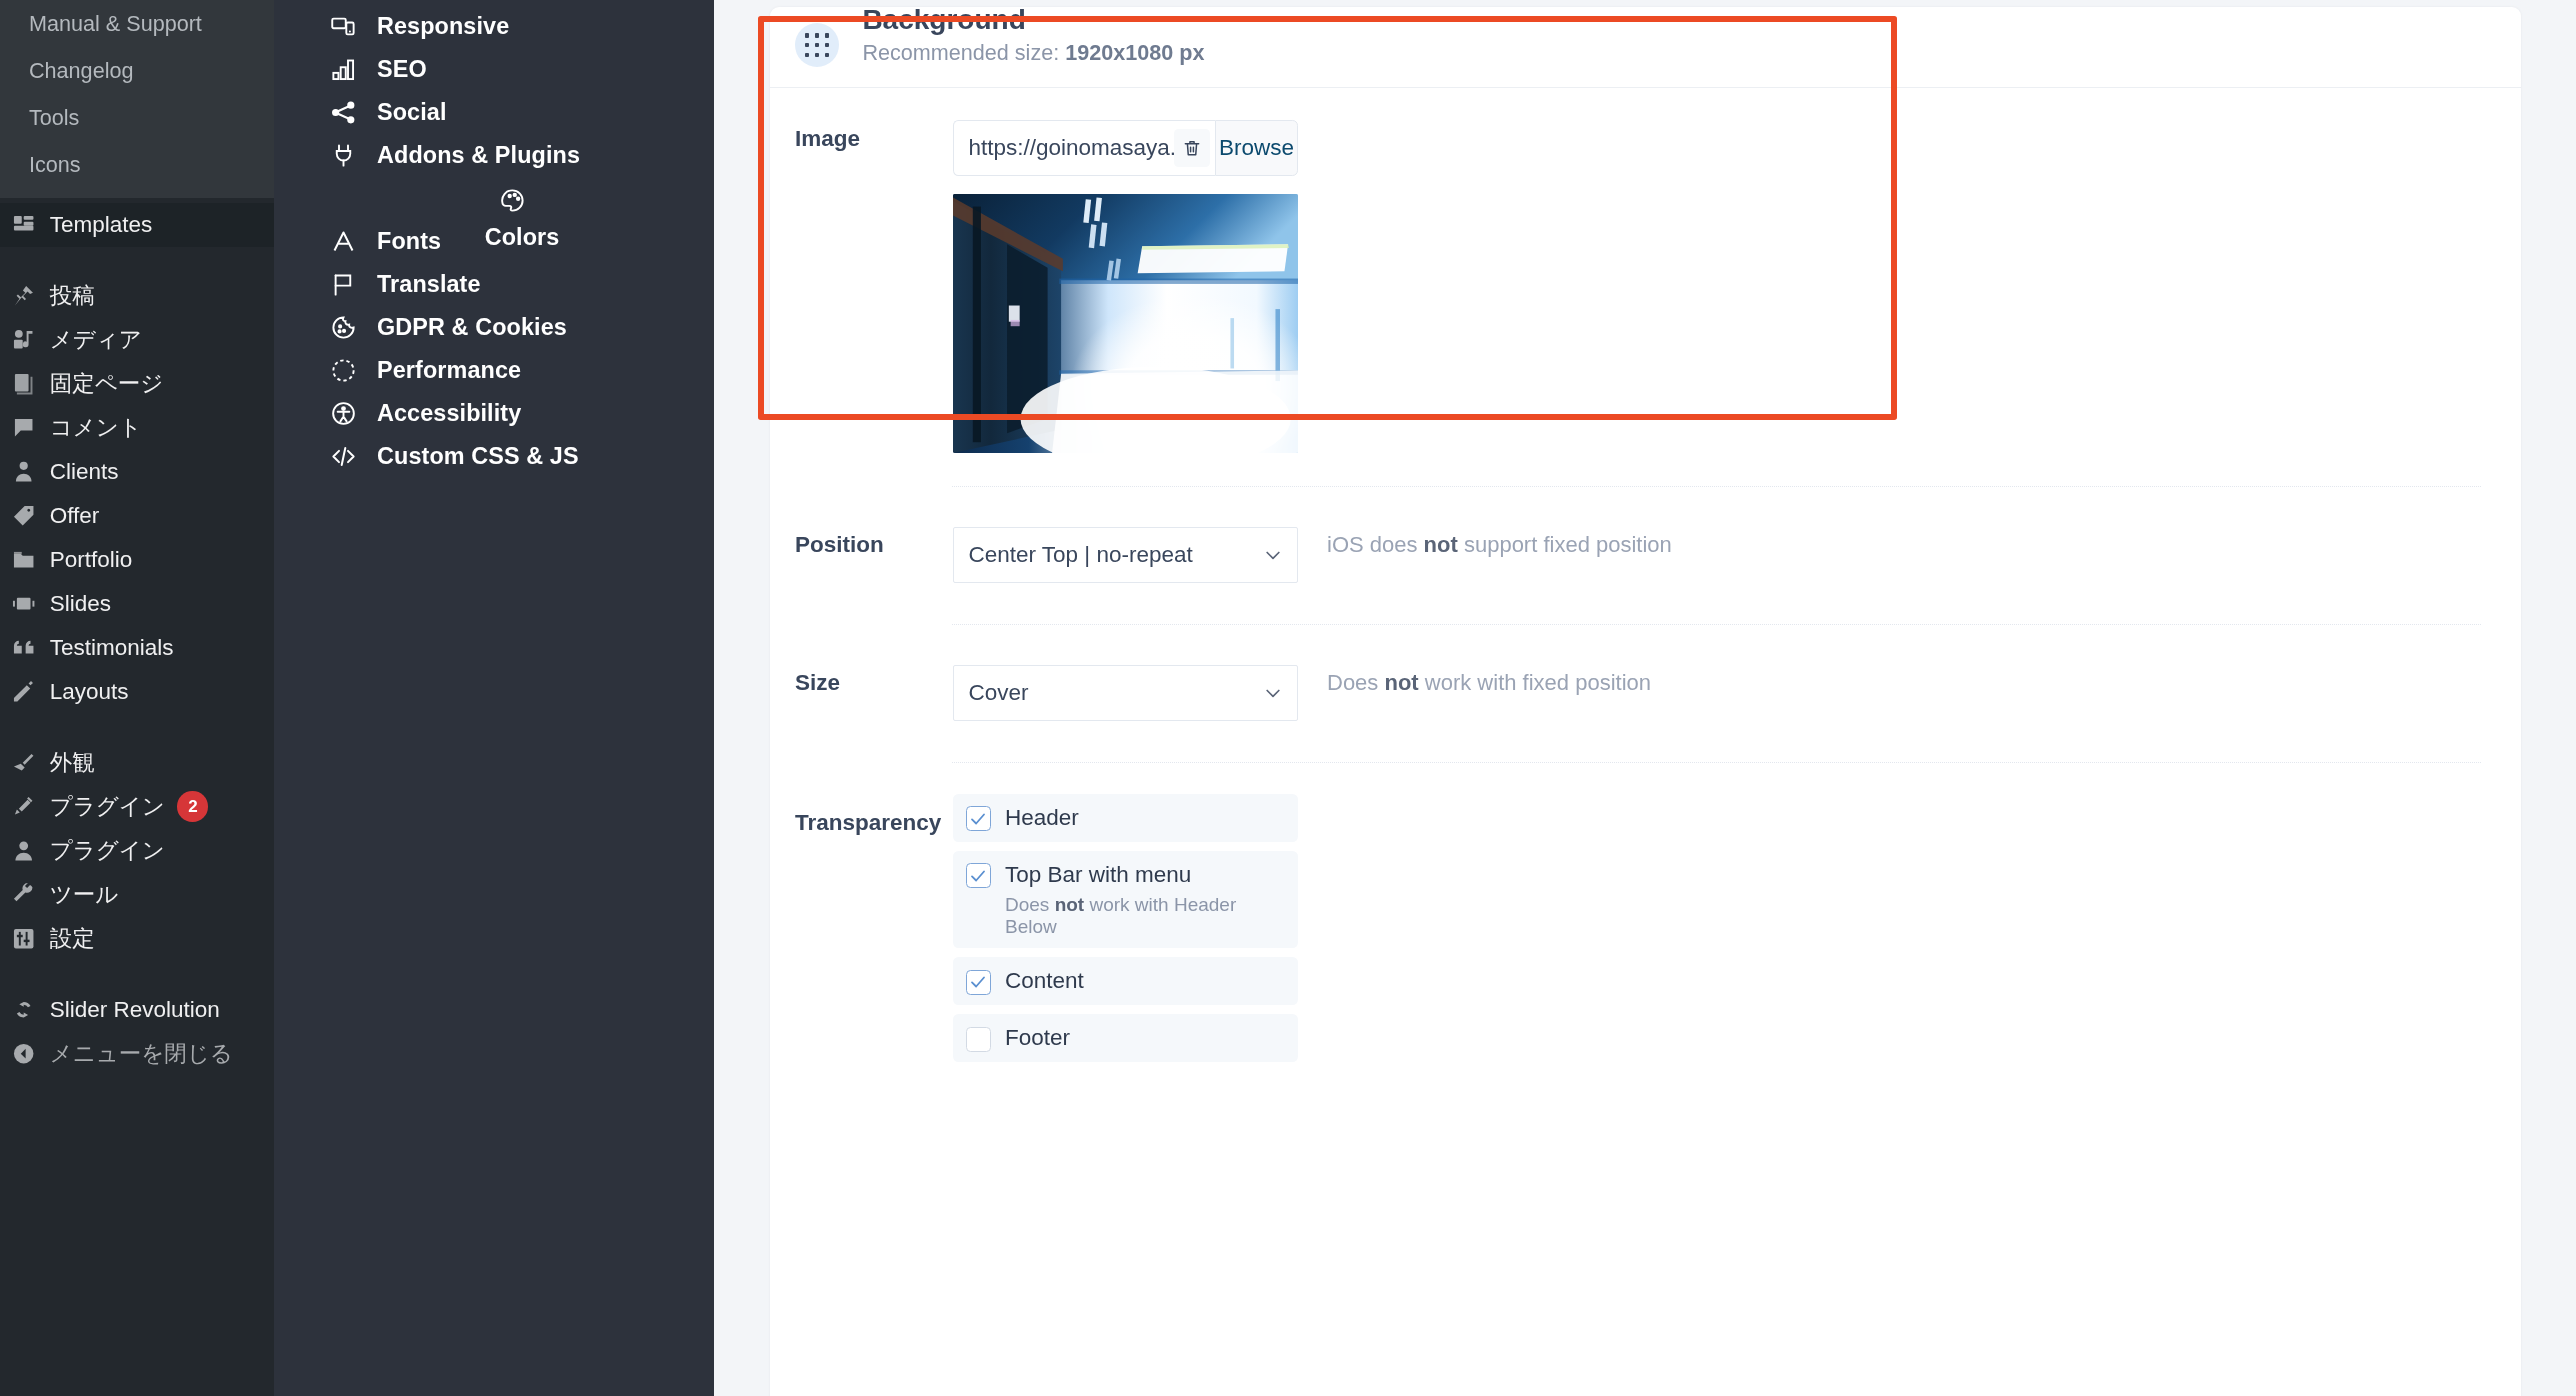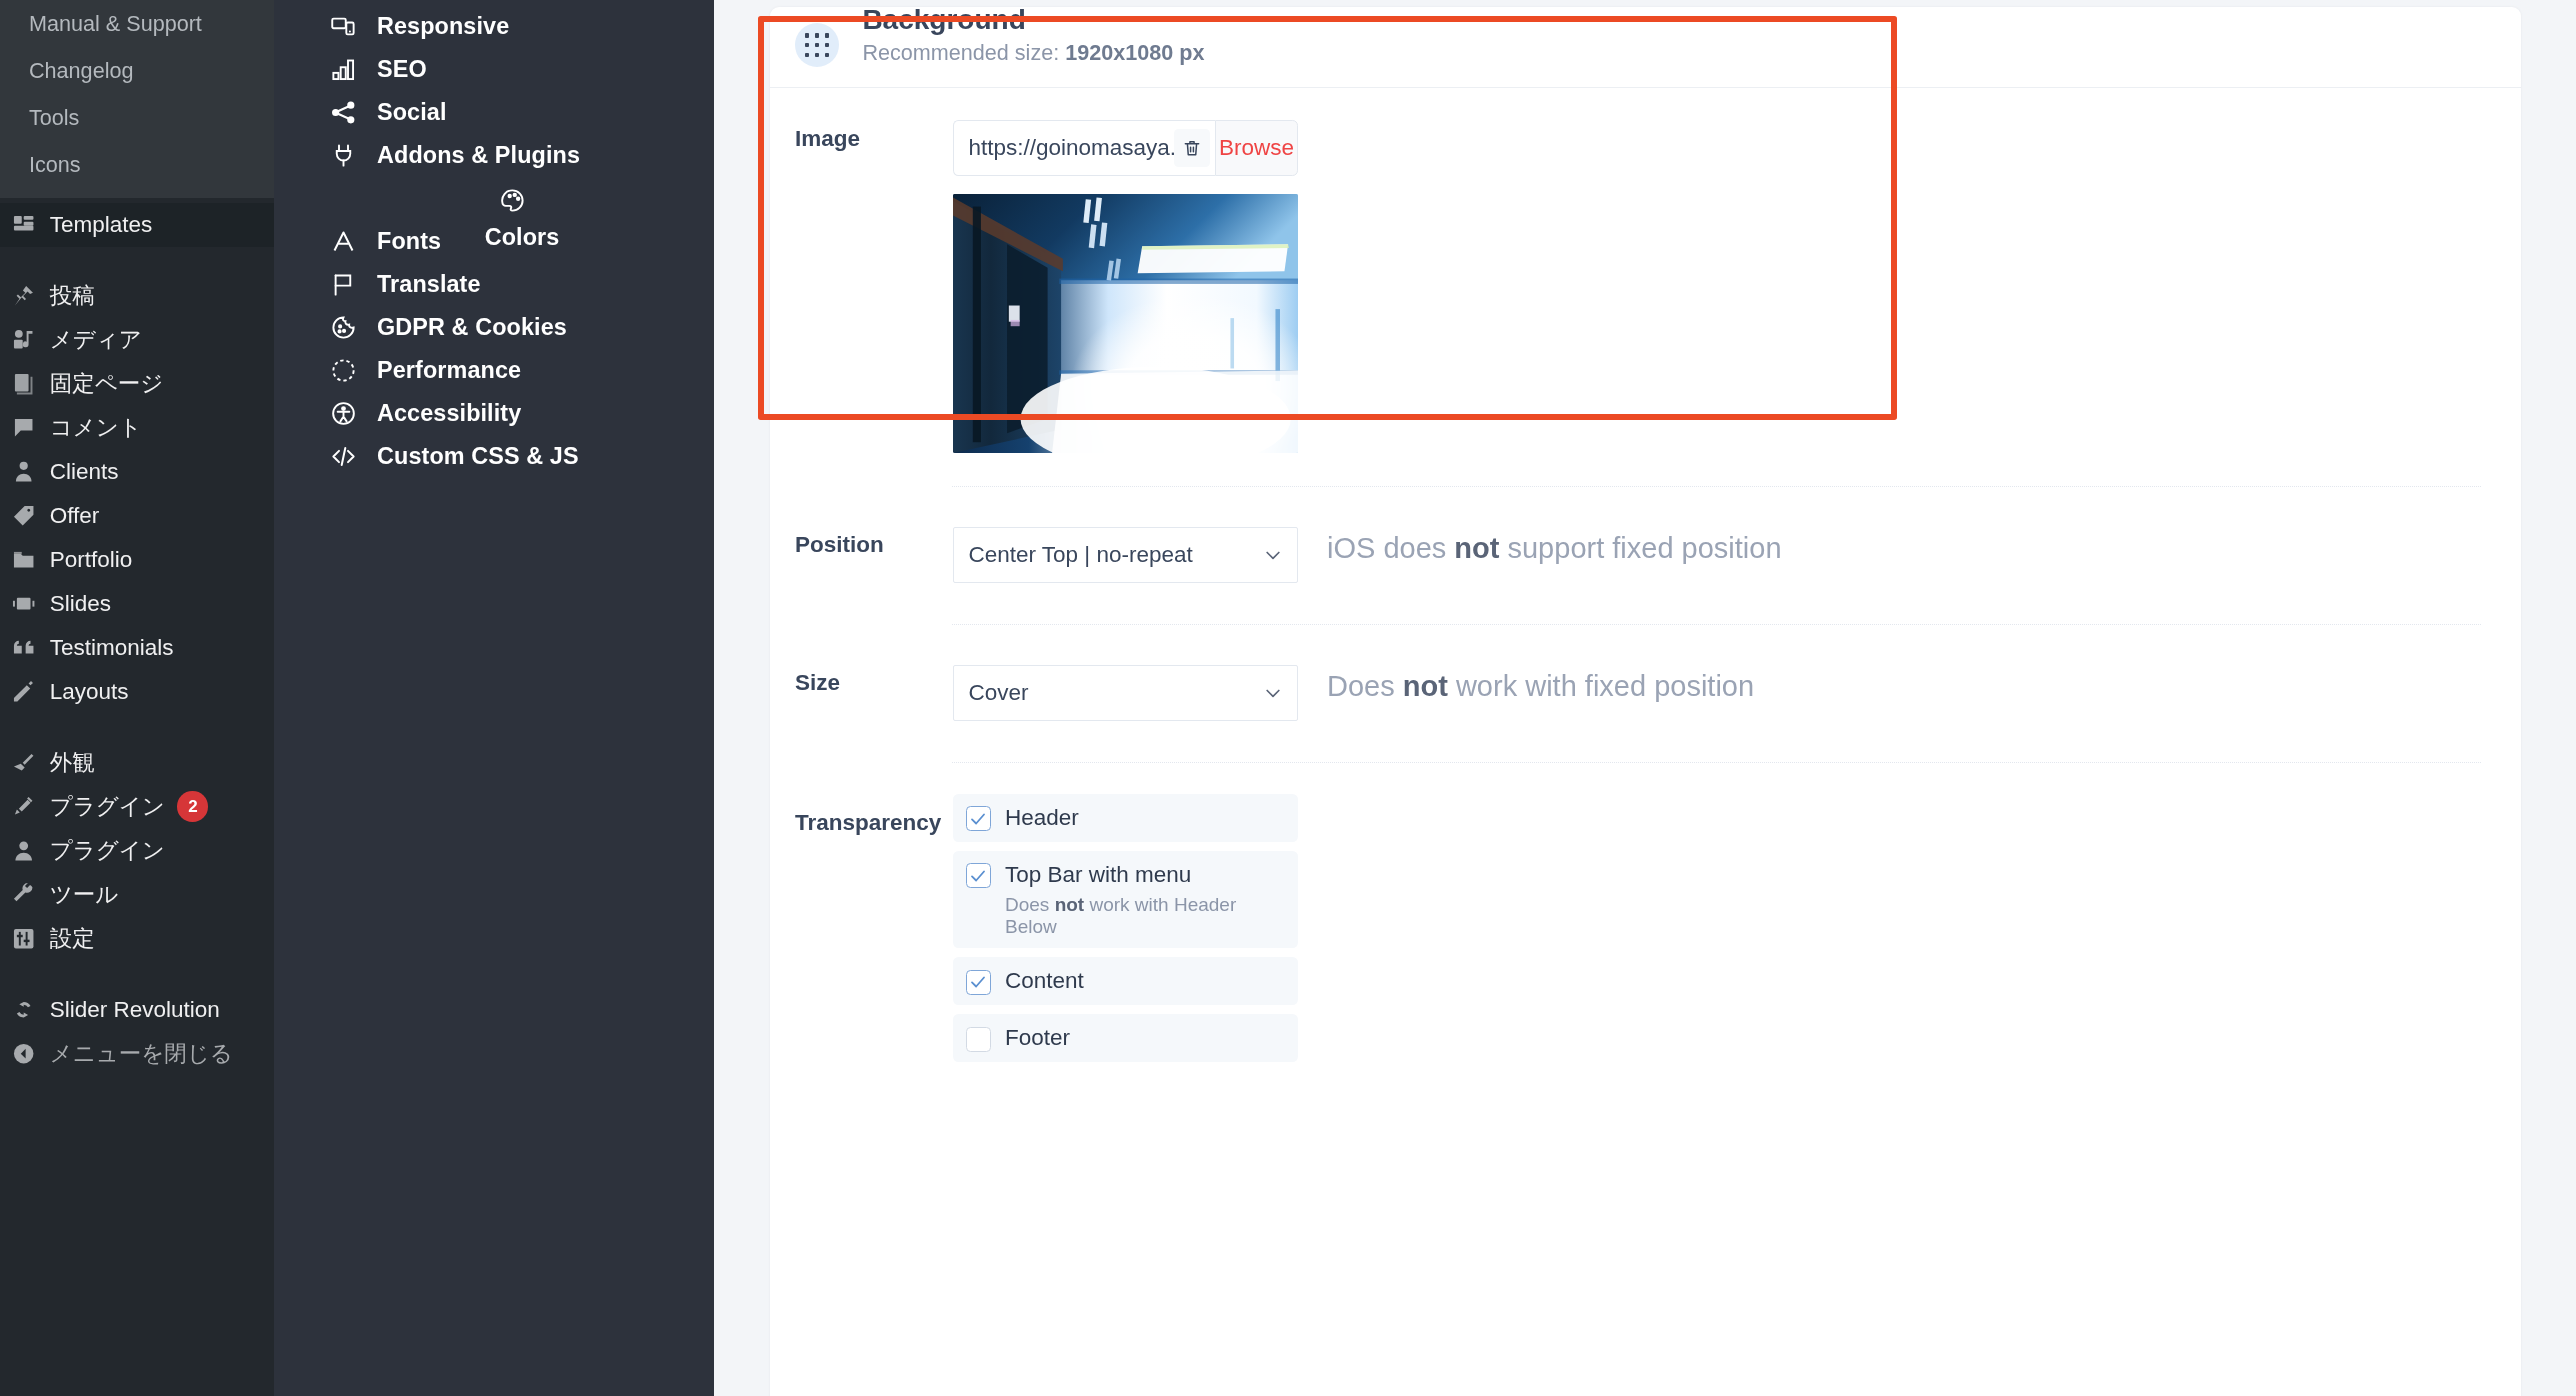--- a/index.html
+++ b/index.html
@@ -136,21 +136,21 @@
     padding: 0 0 0 25px;
     position: relative;
   }
   .row-label {
     width: 158px; flex: 0 0 158px;
     font-size: 22.5px; font-weight: bold; color: #39465c;
     padding-top: 5.4px;
   }
   .row-ctrl { flex: 0 0 auto; }
   .row-note {
-    font-size: 29px; color: #9aa3b4;
+    font-size: 22px; color: #9aa3b4;
     padding-left: 29px; padding-top: 5.4px;
     white-space: nowrap;
   }
   .row-note b { color: #5a6477; font-weight: bold; }
   .dotted-sep {
     border-top: 1.8px dotted #e3e7ee;
     margin: 0 40px 0 182px;
   }
 
   
@@ -178,21 +178,21 @@
     display: flex; align-items: center; justify-content: center;
     margin-right: 1.8px;
   }
   .browse-btn {
     width: 83px; flex: 0 0 83px;
     background: #f8f9fb;
     border: 0.9px solid #e3e8ef;
     border-radius: 0 5.4px 5.4px 0;
     height: 56px;
     display: flex; align-items: center; justify-content: center;
-    font-size: 22.5px; color: #ef4444;
+    font-size: 22.5px; color: #0c4a6e;
   }
   .thumb {
     margin-top: 18px;
     width: 345px; height: 259px;
     border-radius: 1.8px;
     overflow: hidden;
     position: relative;
   }
 
   

